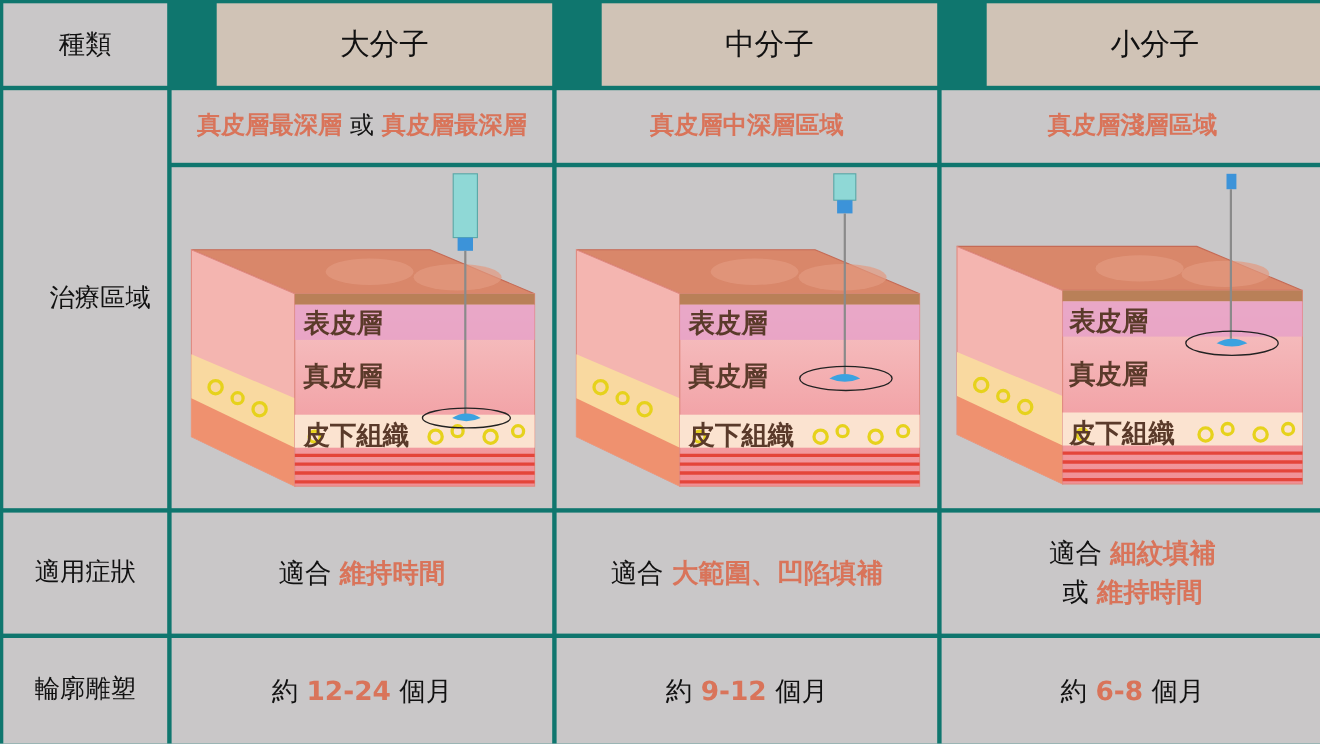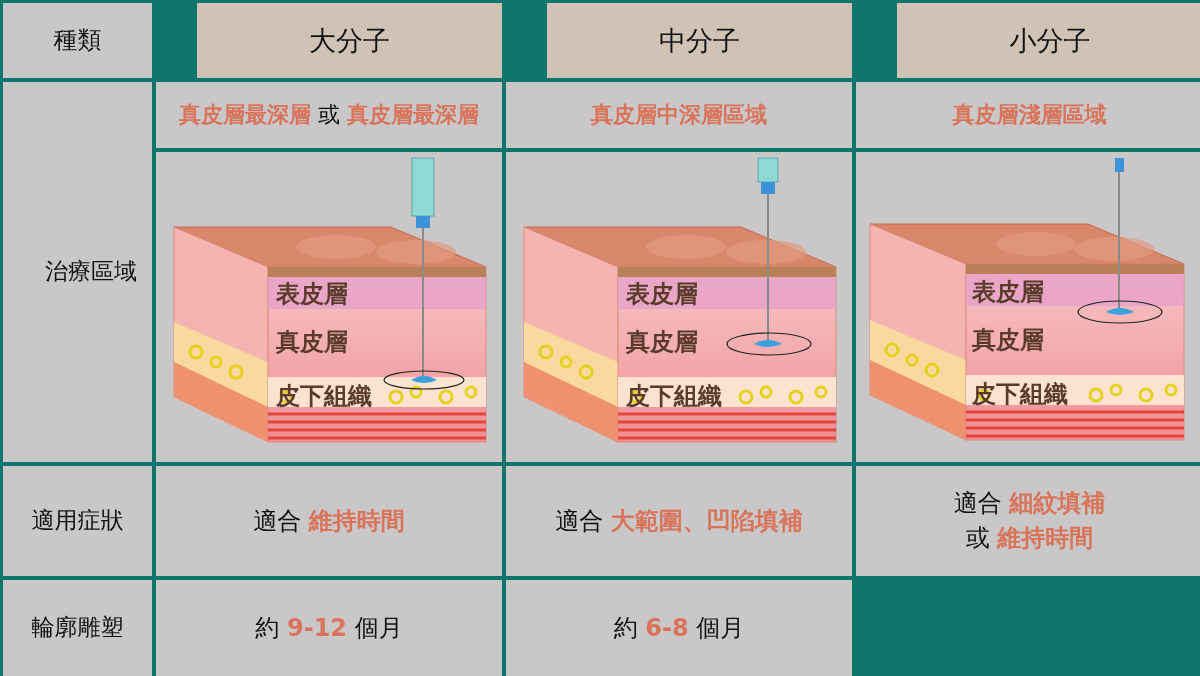--- a/index.html
+++ b/index.html
@@ -202,18 +202,21 @@
     <span>
       <span style="white-space:pre">適合 </span><span class="accent">細紋填補</span><br>
       <span style="white-space:pre">或 </span><span class="accent">維持時間</span>
     </span>
   </div>
 
   <div class="cell rowlabel">
     <span>輪廓雕塑</span>
   </div>
   <div class="cell">
+    <span><span style="white-space:pre">約 </span><span class="accent">12-24</span><span style="white-space:pre"> 個月</span></span>
+  </div>
+  <div class="cell">
     <span><span style="white-space:pre">約 </span><span class="accent">9-12</span><span style="white-space:pre"> 個月</span></span>
   </div>
   <div class="cell">
     <span><span style="white-space:pre">約 </span><span class="accent">6-8</span><span style="white-space:pre"> 個月</span></span>
   </div>
 </div>
 
 </body></html>

